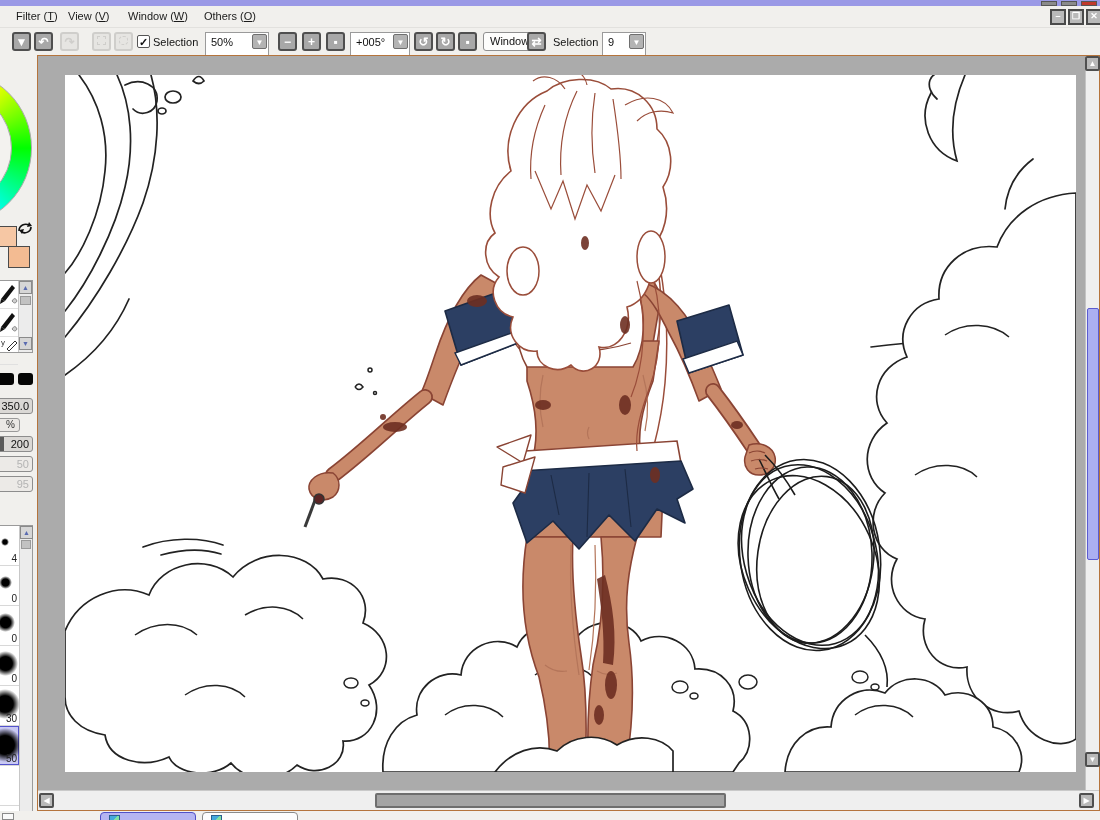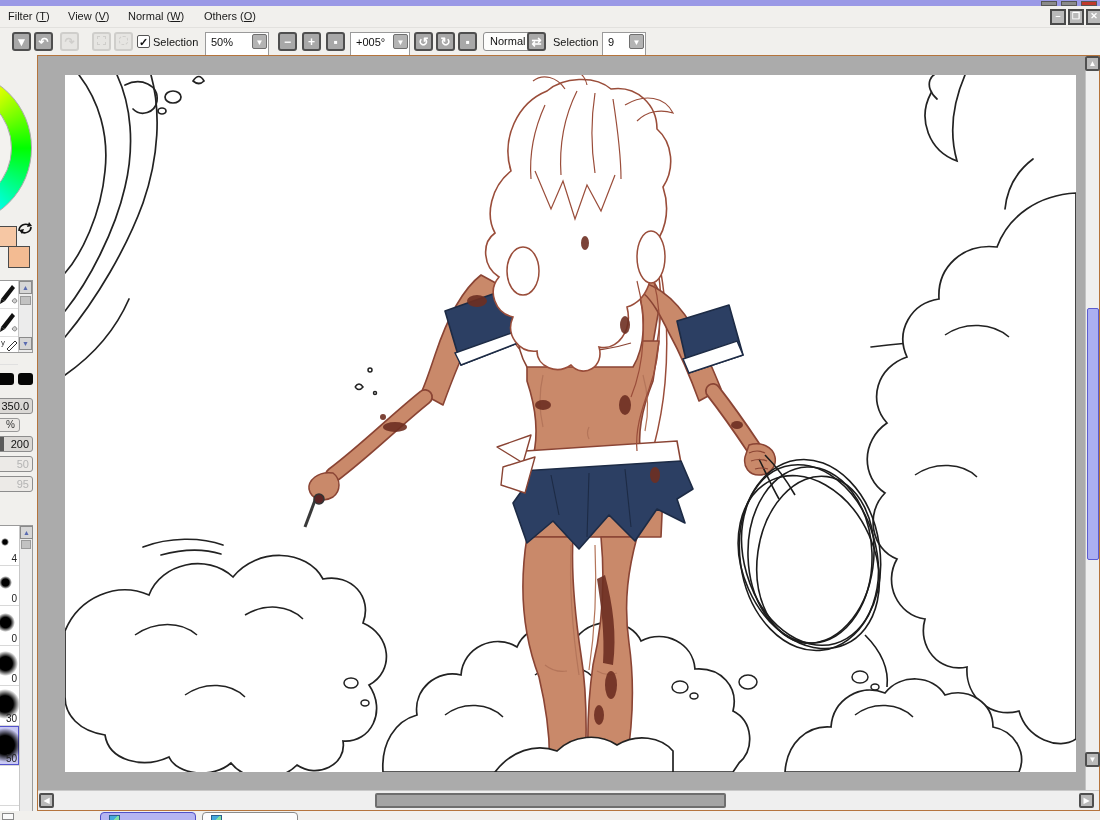--- a/index.html
+++ b/index.html
@@ -85,23 +85,23 @@
 </head>
 <body>
 
 <div class="titlebar">
   <div class="tb-btn" style="left:1041px"></div>
   <div class="tb-btn" style="left:1061px"></div>
   <div class="tb-btn tb-close" style="left:1081px"></div>
 </div>
 
 <div class="menubar">
-  <div class="menu-item" style="left:8px"><span>Filter (</span><span class="mkey">T</span><span>)</span></div>
+  <div class="menu-item" style="left:16px"><span>Filter (</span><span class="mkey">T</span><span>)</span></div>
   <div class="menu-item" style="left:68px"><span>View (</span><span class="mkey">V</span><span>)</span></div>
-  <div class="menu-item" style="left:128px"><span>Normal (</span><span class="mkey">W</span><span>)</span></div>
+  <div class="menu-item" style="left:128px"><span>Window (</span><span class="mkey">W</span><span>)</span></div>
   <div class="menu-item" style="left:204px"><span>Others (</span><span class="mkey">O</span><span>)</span></div>
   <div class="win-ctl" style="left:1050px">–</div>
   <div class="win-ctl" style="left:1068px">❐</div>
   <div class="win-ctl" style="left:1086px">✕</div>
 </div>
 
 <div class="toolbar">
   <div class="tbtn on" style="left:12px">▼</div>
   <div class="tbtn on" style="left:34px">↶</div>
   <div class="tbtn off" style="left:60px">↷</div>
@@ -123,21 +123,21 @@
   <div class="tbtn on" style="left:326px">▪</div>
 
   <div class="combo" style="left:350px; width:60px">
     <span class="cval">+005°</span>
     <span class="carr">▼</span>
   </div>
   <div class="tbtn on" style="left:414px">↺</div>
   <div class="tbtn on" style="left:436px">↻</div>
   <div class="tbtn on" style="left:458px">▪</div>
 
-  <div class="btn-normal" style="left:483px">Normal</div>
+  <div class="btn-normal" style="left:483px">Window</div>
   <div class="tbtn on" style="left:527px">⇄</div>
 
   <div class="plain-label" style="left:553px">Selection</div>
   <div class="combo" style="left:602px; width:44px">
     <span class="cval">9</span>
     <span class="carr">▼</span>
   </div>
 </div>
 
 <div class="sidebar">

